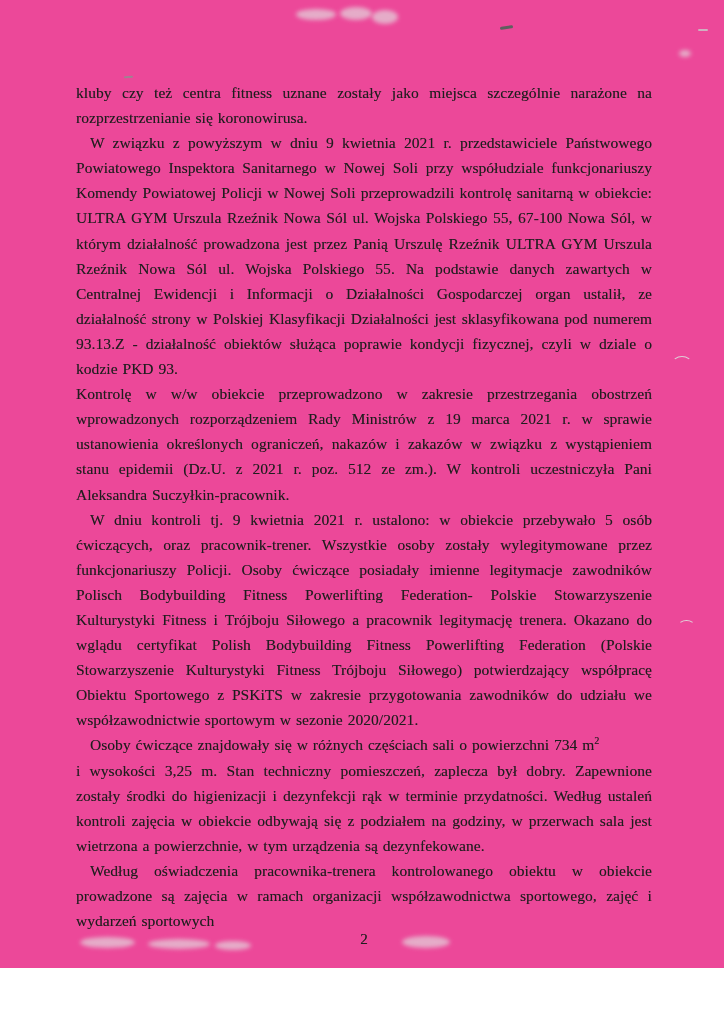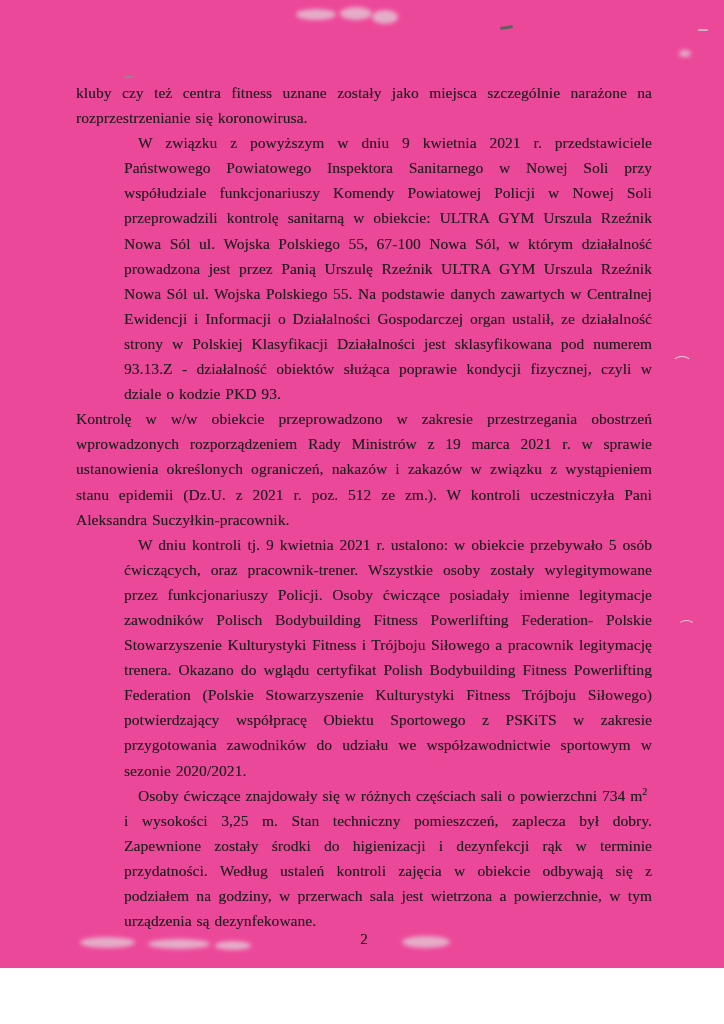--- a/index.html
+++ b/index.html
@@ -26,21 +26,21 @@
   p.para {
     margin: 0;
     padding: 0;
     font-size: 15.4px;
     line-height: 25.1px;
     text-align: justify;
     word-spacing: 0.06em;
     letter-spacing: 0.1px;
     text-shadow: 0.2px 0.2px 0.35px rgba(20,20,20,0.45);
   }
-  p.indent { text-indent: 14px; margin-left: 48px; }
+  p.indent { text-indent: 14px; }
   sup {
     font-size: 10px;
     line-height: 0;
     vertical-align: super;
   }
   .page-number {
     position: absolute;
     left: 76px;
     top: 931px;
     width: 576px;
@@ -118,16 +118,17 @@
 
     <p class="para indent">W związku z powyższym w dniu 9 kwietnia 2021 r. przedstawiciele Państwowego Powiatowego Inspektora Sanitarnego w Nowej Soli przy współudziale funkcjonariuszy Komendy Powiatowej Policji w Nowej Soli przeprowadzili kontrolę sanitarną w obiekcie: ULTRA GYM Urszula Rzeźnik Nowa Sól ul. Wojska Polskiego 55, 67-100 Nowa Sól, w którym działalność prowadzona jest przez Panią Urszulę Rzeźnik ULTRA GYM Urszula Rzeźnik Nowa Sól ul. Wojska Polskiego 55. Na podstawie danych zawartych w Centralnej Ewidencji i Informacji o Działalności Gospodarczej organ ustalił, ze działalność strony w Polskiej Klasyfikacji Działalności jest sklasyfikowana pod numerem 93.13.Z - działalność obiektów służąca poprawie kondycji fizycznej, czyli w dziale o kodzie PKD 93.</p>
 
     <p class="para">Kontrolę w w/w obiekcie przeprowadzono w zakresie przestrzegania obostrzeń wprowadzonych rozporządzeniem Rady Ministrów z 19 marca 2021 r. w sprawie ustanowienia określonych ograniczeń, nakazów i zakazów w związku z wystąpieniem stanu epidemii (Dz.U. z 2021 r. poz. 512 ze zm.). W kontroli uczestniczyła Pani Aleksandra Suczyłkin-pracownik.</p>
 
 
     <p class="para indent">W dniu kontroli tj. 9 kwietnia 2021 r. ustalono: w obiekcie przebywało 5 osób ćwiczących, oraz pracownik-trener. Wszystkie osoby zostały wylegitymowane przez funkcjonariuszy Policji. Osoby ćwiczące posiadały imienne legitymacje zawodników Polisch Bodybuilding Fitness Powerlifting Federation- Polskie Stowarzyszenie Kulturystyki Fitness i Trójboju Siłowego a pracownik legitymację trenera. Okazano do wglądu certyfikat Polish Bodybuilding Fitness Powerlifting Federation (Polskie Stowarzyszenie Kulturystyki Fitness Trójboju Siłowego) potwierdzający współpracę Obiektu Sportowego z PSKiTS w zakresie przygotowania zawodników do udziału we współzawodnictwie sportowym w sezonie 2020/2021.</p>
 
     <p class="para indent"><span>Osoby ćwiczące znajdowały się w różnych częściach sali o powierzchni 734 m</span><sup>2</sup><br><span>i wysokości 3,25 m. Stan techniczny pomieszczeń, zaplecza był dobry. Zapewnione zostały środki do higienizacji i dezynfekcji rąk w terminie przydatności. Według ustaleń kontroli zajęcia w obiekcie odbywają się z podziałem na godziny, w przerwach sala jest wietrzona a powierzchnie, w tym urządzenia są dezynfekowane.</span></p>
 
+    <p class="para indent">Według oświadczenia pracownika-trenera kontrolowanego obiektu w obiekcie prowadzone są zajęcia w ramach organizacji współzawodnictwa sportowego, zajęć i wydarzeń sportowych</p>
   </div>
 
   <div class="page-number">2</div>
 </div>
 
 </body></html>

